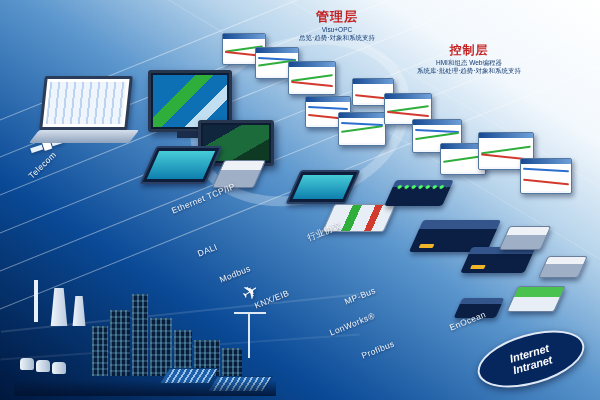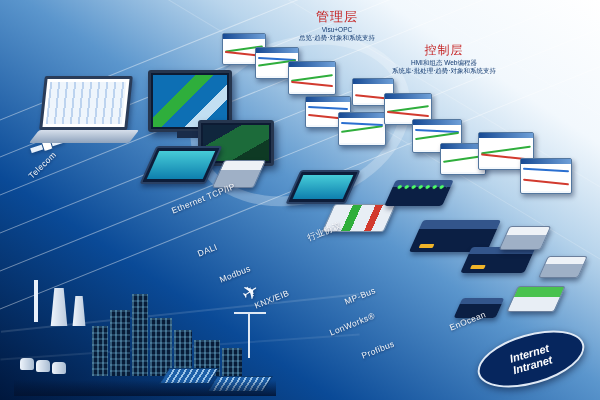--- a/index.html
+++ b/index.html
@@ -37,21 +37,21 @@
   .d-silver{background:linear-gradient(#eef2f7 0 35%,#9fb0c6 35%);border:1px solid #6b7f9c;}
   .d-panel{background:#0d1d3a;border:2px solid #2a4165;}
   .scr-teal{position:absolute;inset:3px;background:linear-gradient(#46ccd8,#0e7fae);}
   .d-mod{background:linear-gradient(90deg,#e8eef5 0 30%,#2fae3c 30% 45%,#e8eef5 45% 68%,#d23a2e 68% 80%,#e8eef5 80%);border:1px solid #8194ab;}
   .d-green{background:linear-gradient(#49c24f 0 40%,#e8eef5 40%);border:1px solid #6b7f9c;}
   .led-row{position:absolute;left:4px;right:4px;top:4px;height:6px;
       background-image:radial-gradient(circle at 3px 3px,#4cff65 1.6px,transparent 2.2px);background-size:7px 6px;}
   .dot-yellow{position:absolute;left:8px;bottom:4px;width:14px;height:4px;background:#f0b429;border-radius:1px;}
   
   .layer{position:absolute;text-align:center;}
-  .layer-title{color:#c42121;font-weight:normal;font-size:13px;letter-spacing:1px;}
+  .layer-title{color:#c42121;font-weight:bold;font-size:13px;letter-spacing:1px;}
   .layer-sub{color:#10386f;font-size:6.5px;line-height:1.3;white-space:nowrap;}
   .bus{position:absolute;color:rgba(255,255,255,.95);font-size:8.5px;letter-spacing:.4px;white-space:nowrap;transform-origin:left center;text-shadow:0 1px 2px rgba(0,20,60,.55);}
   .cloud{position:absolute;left:476px;top:334px;width:106px;height:46px;border-radius:50%;background:#06265e;border:2px solid #dfe9f5;transform:rotate(-16deg);color:#fff;font-style:italic;font-weight:bold;font-size:11px;display:flex;flex-direction:column;align-items:center;justify-content:center;line-height:1.1;box-shadow:0 3px 7px rgba(0,10,40,.5);}
   
   .sat{position:absolute;left:30px;top:140px;display:flex;align-items:center;gap:1px;transform:rotate(-18deg);filter:drop-shadow(0 1px 2px rgba(0,20,60,.5));}
   .sat i{display:block;}
   .sat-panel{width:12px;height:5px;background:#e8f1fb;}
   .sat-body{width:8px;height:10px;background:#fff;border-radius:1px;}
   .plane{position:absolute;left:242px;top:280px;color:#f4f9ff;font-size:20px;transform:rotate(-34deg);text-shadow:0 1px 3px rgba(0,20,60,.45);}
   
@@ -86,21 +86,21 @@
   <div class="streak" style="left:0;top:312px;transform:rotate(-6deg)"></div>
   <div class="streak" style="left:0;top:346px;transform:rotate(-4deg);opacity:.7"></div>
 
   <div class="ring"></div>
 
   <div class="layer" style="left:282px;top:8px;width:110px">
     <div class="layer-title">管理层</div>
     <div class="layer-sub">Visu+OPC</div>
     <div class="layer-sub">总览·趋势·对象和系统支持</div>
   </div>
-  <div class="layer" style="left:384px;top:42px;width:120px">
+  <div class="layer" style="left:409px;top:42px;width:120px">
     <div class="layer-title" style="font-size:12px">控制层</div>
     <div class="layer-sub">HMI和组态 Web编程器</div>
     <div class="layer-sub">系统库·批处理·趋势·对象和系统支持</div>
   </div>
 
   <div class="sat">
     <i class="sat-panel"></i>
       <i class="sat-body"></i>
       <i class="sat-panel"></i>
   </div>

